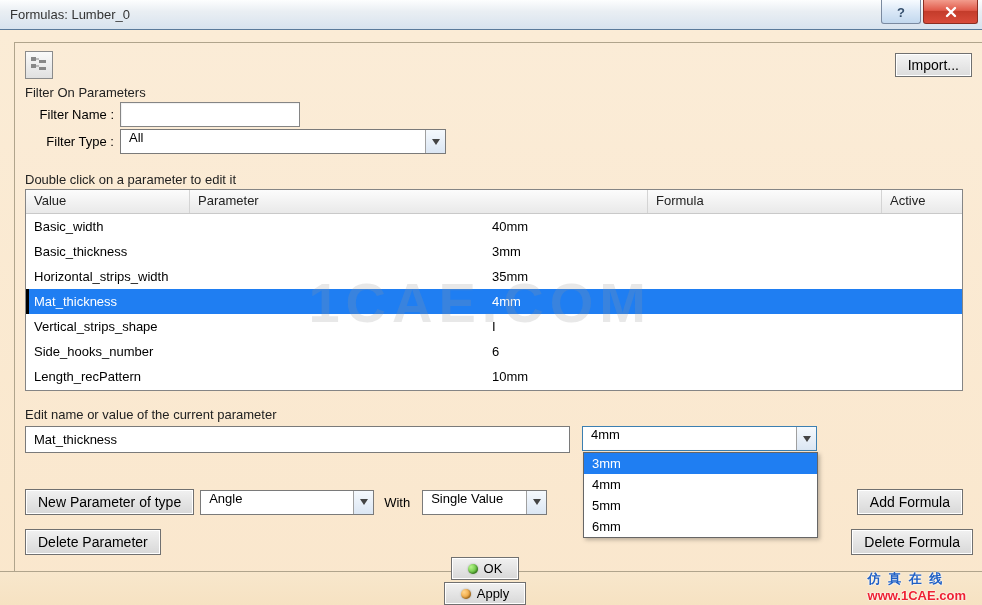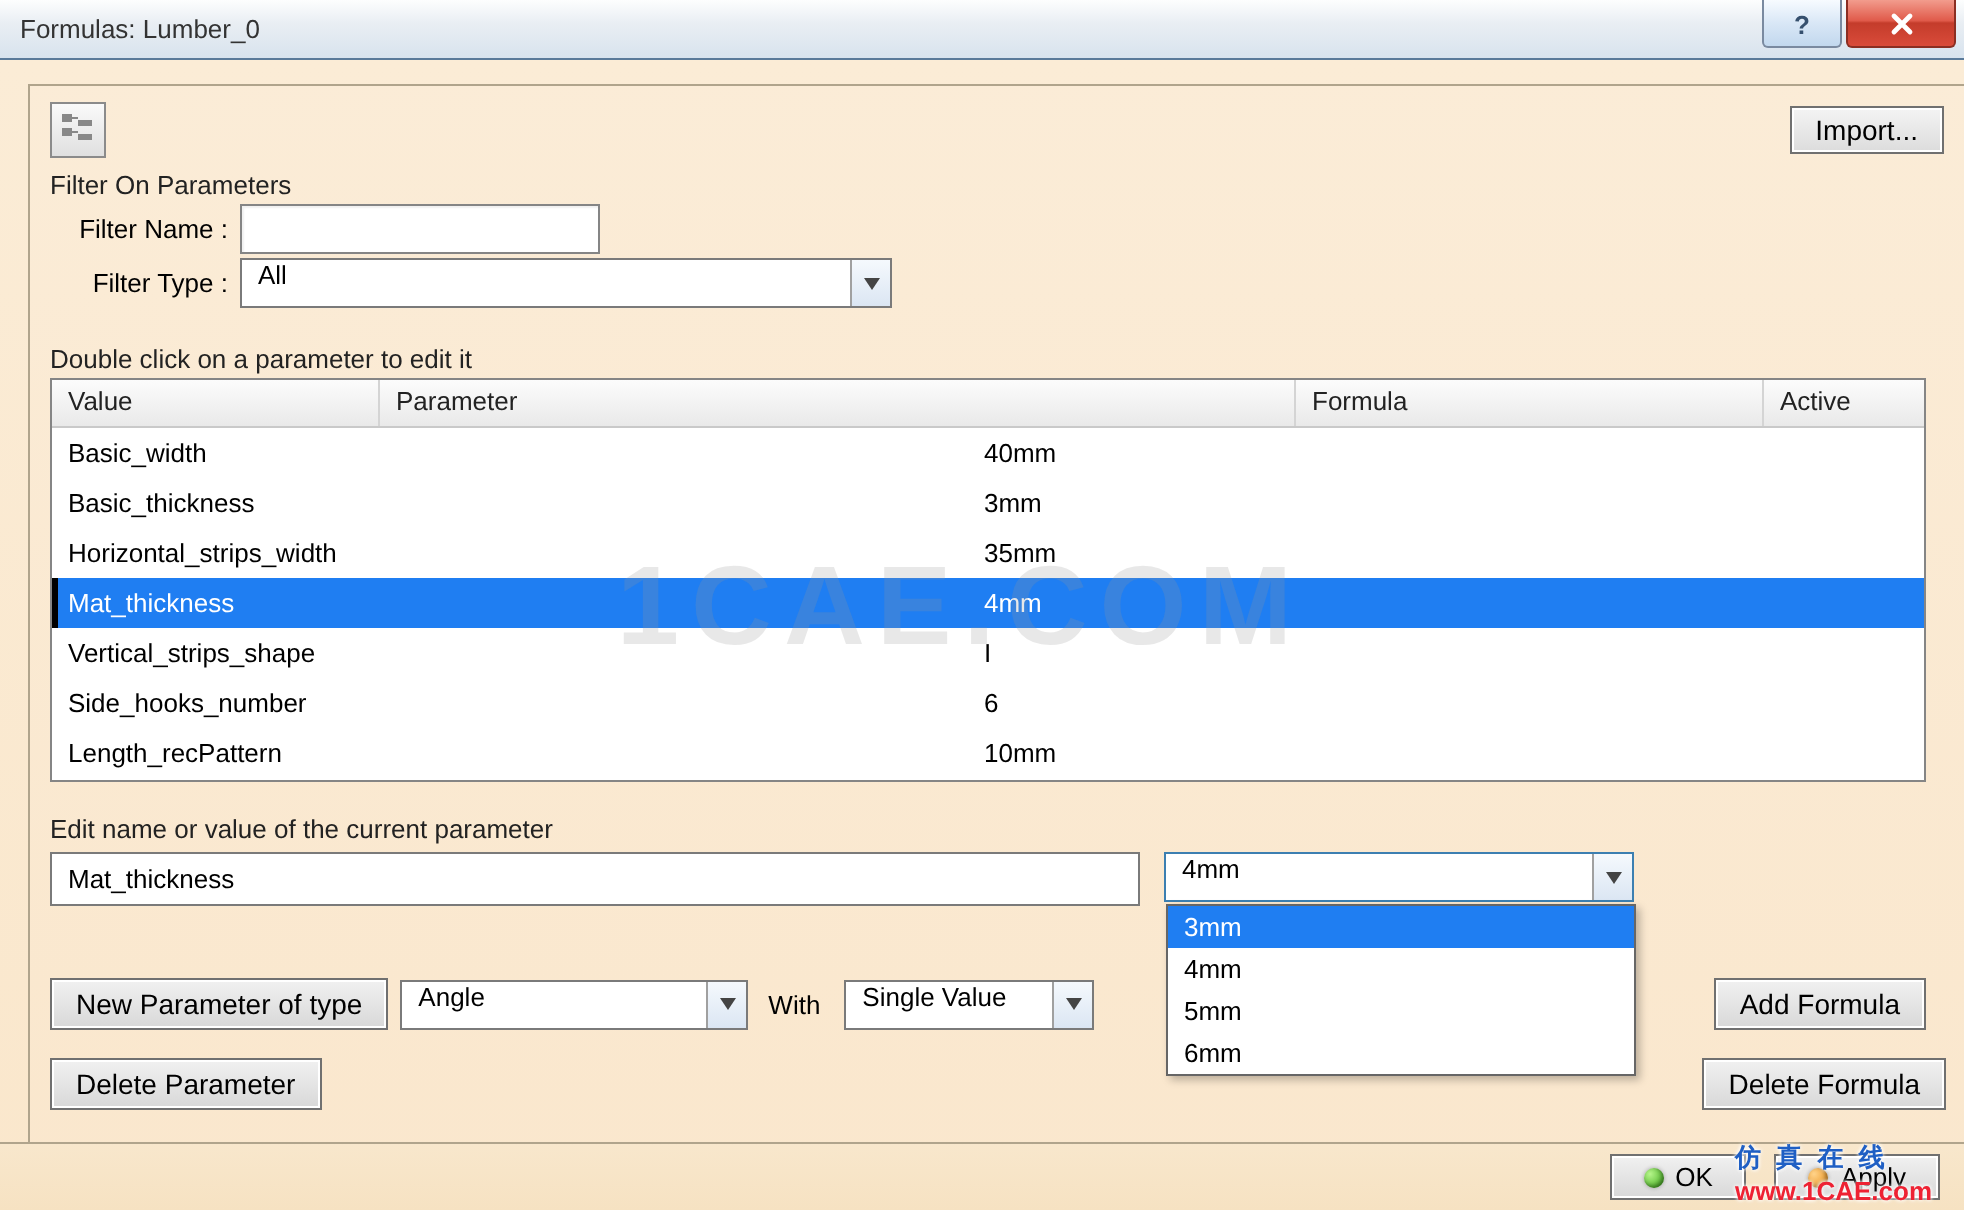--- a/index.html
+++ b/index.html
@@ -176,22 +176,23 @@
   
   .bottom-bar {
     position: absolute;
     left: 0; right: 0; bottom: 0;
     height: 34px;
     border-top: 1px solid #b0a48c;
     display: flex;
     align-items: center;
     justify-content: flex-end;
     padding-right: 12px;
-    gap: 14px;
+    gap: 2px;
     background: linear-gradient(to bottom,#f8e7cc,#f6e2c2);
+    flex-direction: column;
   }
   .bottom-bar .push-btn { padding: 3px 16px; display:flex; align-items:center; gap:6px; }
   .led { width:10px; height:10px; border-radius:50%; box-shadow: inset -1px -1px 2px rgba(0,0,0,.4), 0 0 2px rgba(0,0,0,.3); }
   .led.green { background: radial-gradient(circle at 30% 30%, #b6f58b, #35a511); }
   .led.orange { background: radial-gradient(circle at 30% 30%, #ffd38a, #e88b10); }
 
   .logotext {
     position: absolute;
     right: 16px;
     bottom: 2px;

